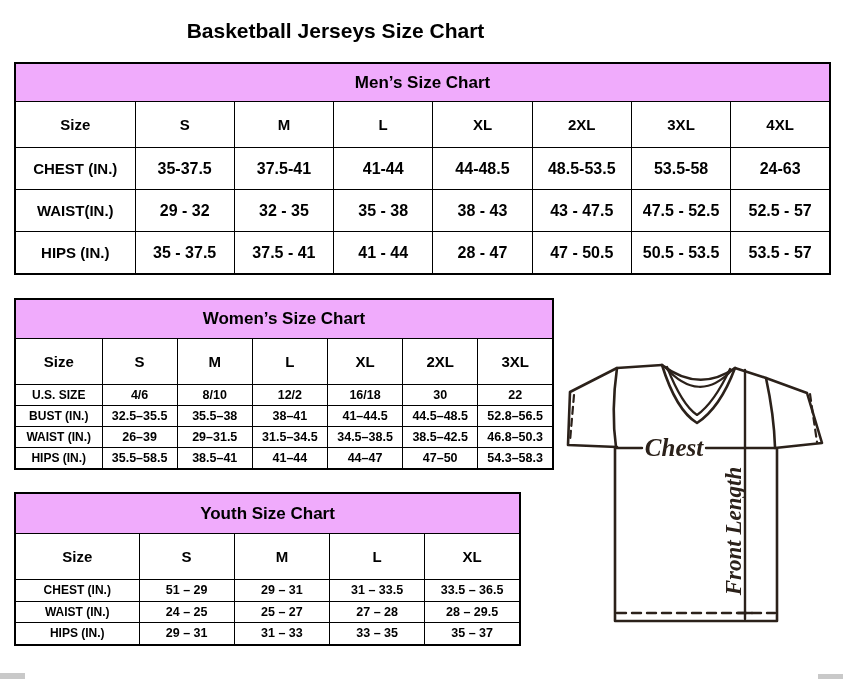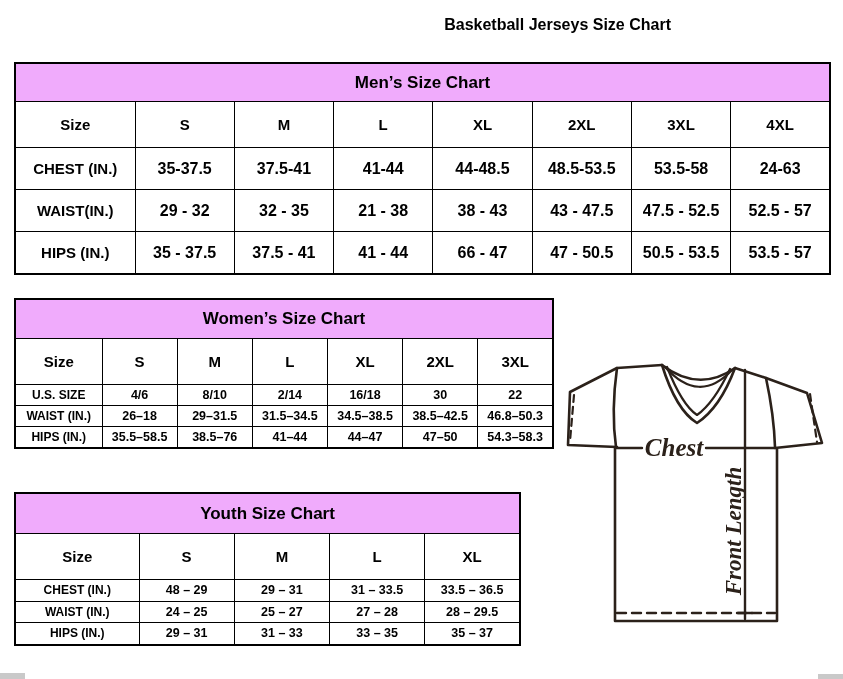--- a/index.html
+++ b/index.html
@@ -1,22 +1,22 @@
 <!DOCTYPE html>
 <html><head>
 <meta charset="utf-8">
 <style>
   html,body{margin:0;padding:0;}
   body{
     width:843px;height:679px;position:relative;overflow:hidden;
     background:#ffffff;font-family:"Liberation Sans",sans-serif;color:#000;
   }
   .page-title{
-    position:absolute;top:5px;left:0;width:671px;text-align:right;
-    font-size:16px;font-weight:bold;letter-spacing:0px;
+    position:absolute;top:5px;left:0;width:671px;text-align:center;
+    font-size:21px;font-weight:bold;letter-spacing:0px;
   }
   table.size-table{
     position:absolute;border-collapse:collapse;table-layout:fixed;
     background:#fff;border:2.5px solid #000;
   }
   table.size-table th,table.size-table td{
     border:1.5px solid #000;text-align:center;vertical-align:middle;
     font-weight:bold;padding:0;overflow:hidden;white-space:nowrap;
   }
   tr.band th{
@@ -88,32 +88,32 @@
         <td>41-44</td>
         <td>44-48.5</td>
         <td>48.5-53.5</td>
         <td>53.5-58</td>
         <td>24-63</td>
       </tr>
       <tr>
         <th class="label-col">WAIST(IN.)</th>
         <td>29 - 32</td>
         <td>32 - 35</td>
-        <td>21 - 38</td>
+        <td>35 - 38</td>
         <td>38 - 43</td>
         <td>43 - 47.5</td>
         <td>47.5 - 52.5</td>
         <td>52.5 - 57</td>
       </tr>
       <tr>
         <th class="label-col">HIPS (IN.)</th>
         <td>35 - 37.5</td>
         <td>37.5 - 41</td>
         <td>41 - 44</td>
-        <td>66 - 47</td>
+        <td>28 - 47</td>
         <td>47 - 50.5</td>
         <td>50.5 - 53.5</td>
         <td>53.5 - 57</td>
       </tr>
     </tbody>
 </table>
 
 <table class="size-table women">
   <colgroup>
       <col style="width: 87px;">
@@ -136,38 +136,47 @@
         <th>XL</th>
         <th>2XL</th>
         <th>3XL</th>
       </tr>
   </thead>
   <tbody>
       <tr>
         <th class="label-col">U.S. SIZE</th>
         <td>4/6</td>
         <td>8/10</td>
-        <td>2/14</td>
+        <td>12/2</td>
         <td>16/18</td>
         <td>30</td>
         <td>22</td>
       </tr>
       <tr>
+        <th class="label-col">BUST (IN.)</th>
+        <td>32.5–35.5</td>
+        <td>35.5–38</td>
+        <td>38–41</td>
+        <td>41–44.5</td>
+        <td>44.5–48.5</td>
+        <td>52.8–56.5</td>
+      </tr>
+      <tr>
         <th class="label-col">WAIST (IN.)</th>
-        <td>26–18</td>
+        <td>26–39</td>
         <td>29–31.5</td>
         <td>31.5–34.5</td>
         <td>34.5–38.5</td>
         <td>38.5–42.5</td>
         <td>46.8–50.3</td>
       </tr>
       <tr>
         <th class="label-col">HIPS (IN.)</th>
         <td>35.5–58.5</td>
-        <td>38.5–76</td>
+        <td>38.5–41</td>
         <td>41–44</td>
         <td>44–47</td>
         <td>47–50</td>
         <td>54.3–58.3</td>
       </tr>
     </tbody>
 </table>
 
 <table class="size-table youth">
   <colgroup>
@@ -185,21 +194,21 @@
         <th class="label-col">Size</th>
         <th>S</th>
         <th>M</th>
         <th>L</th>
         <th>XL</th>
       </tr>
   </thead>
   <tbody>
       <tr>
         <th class="label-col">CHEST (IN.)</th>
-        <td>48 – 29</td>
+        <td>51 – 29</td>
         <td>29 – 31</td>
         <td>31 – 33.5</td>
         <td>33.5 – 36.5</td>
       </tr>
       <tr>
         <th class="label-col">WAIST (IN.)</th>
         <td>24 – 25</td>
         <td>25 – 27</td>
         <td>27 – 28</td>
         <td>28 – 29.5</td>

